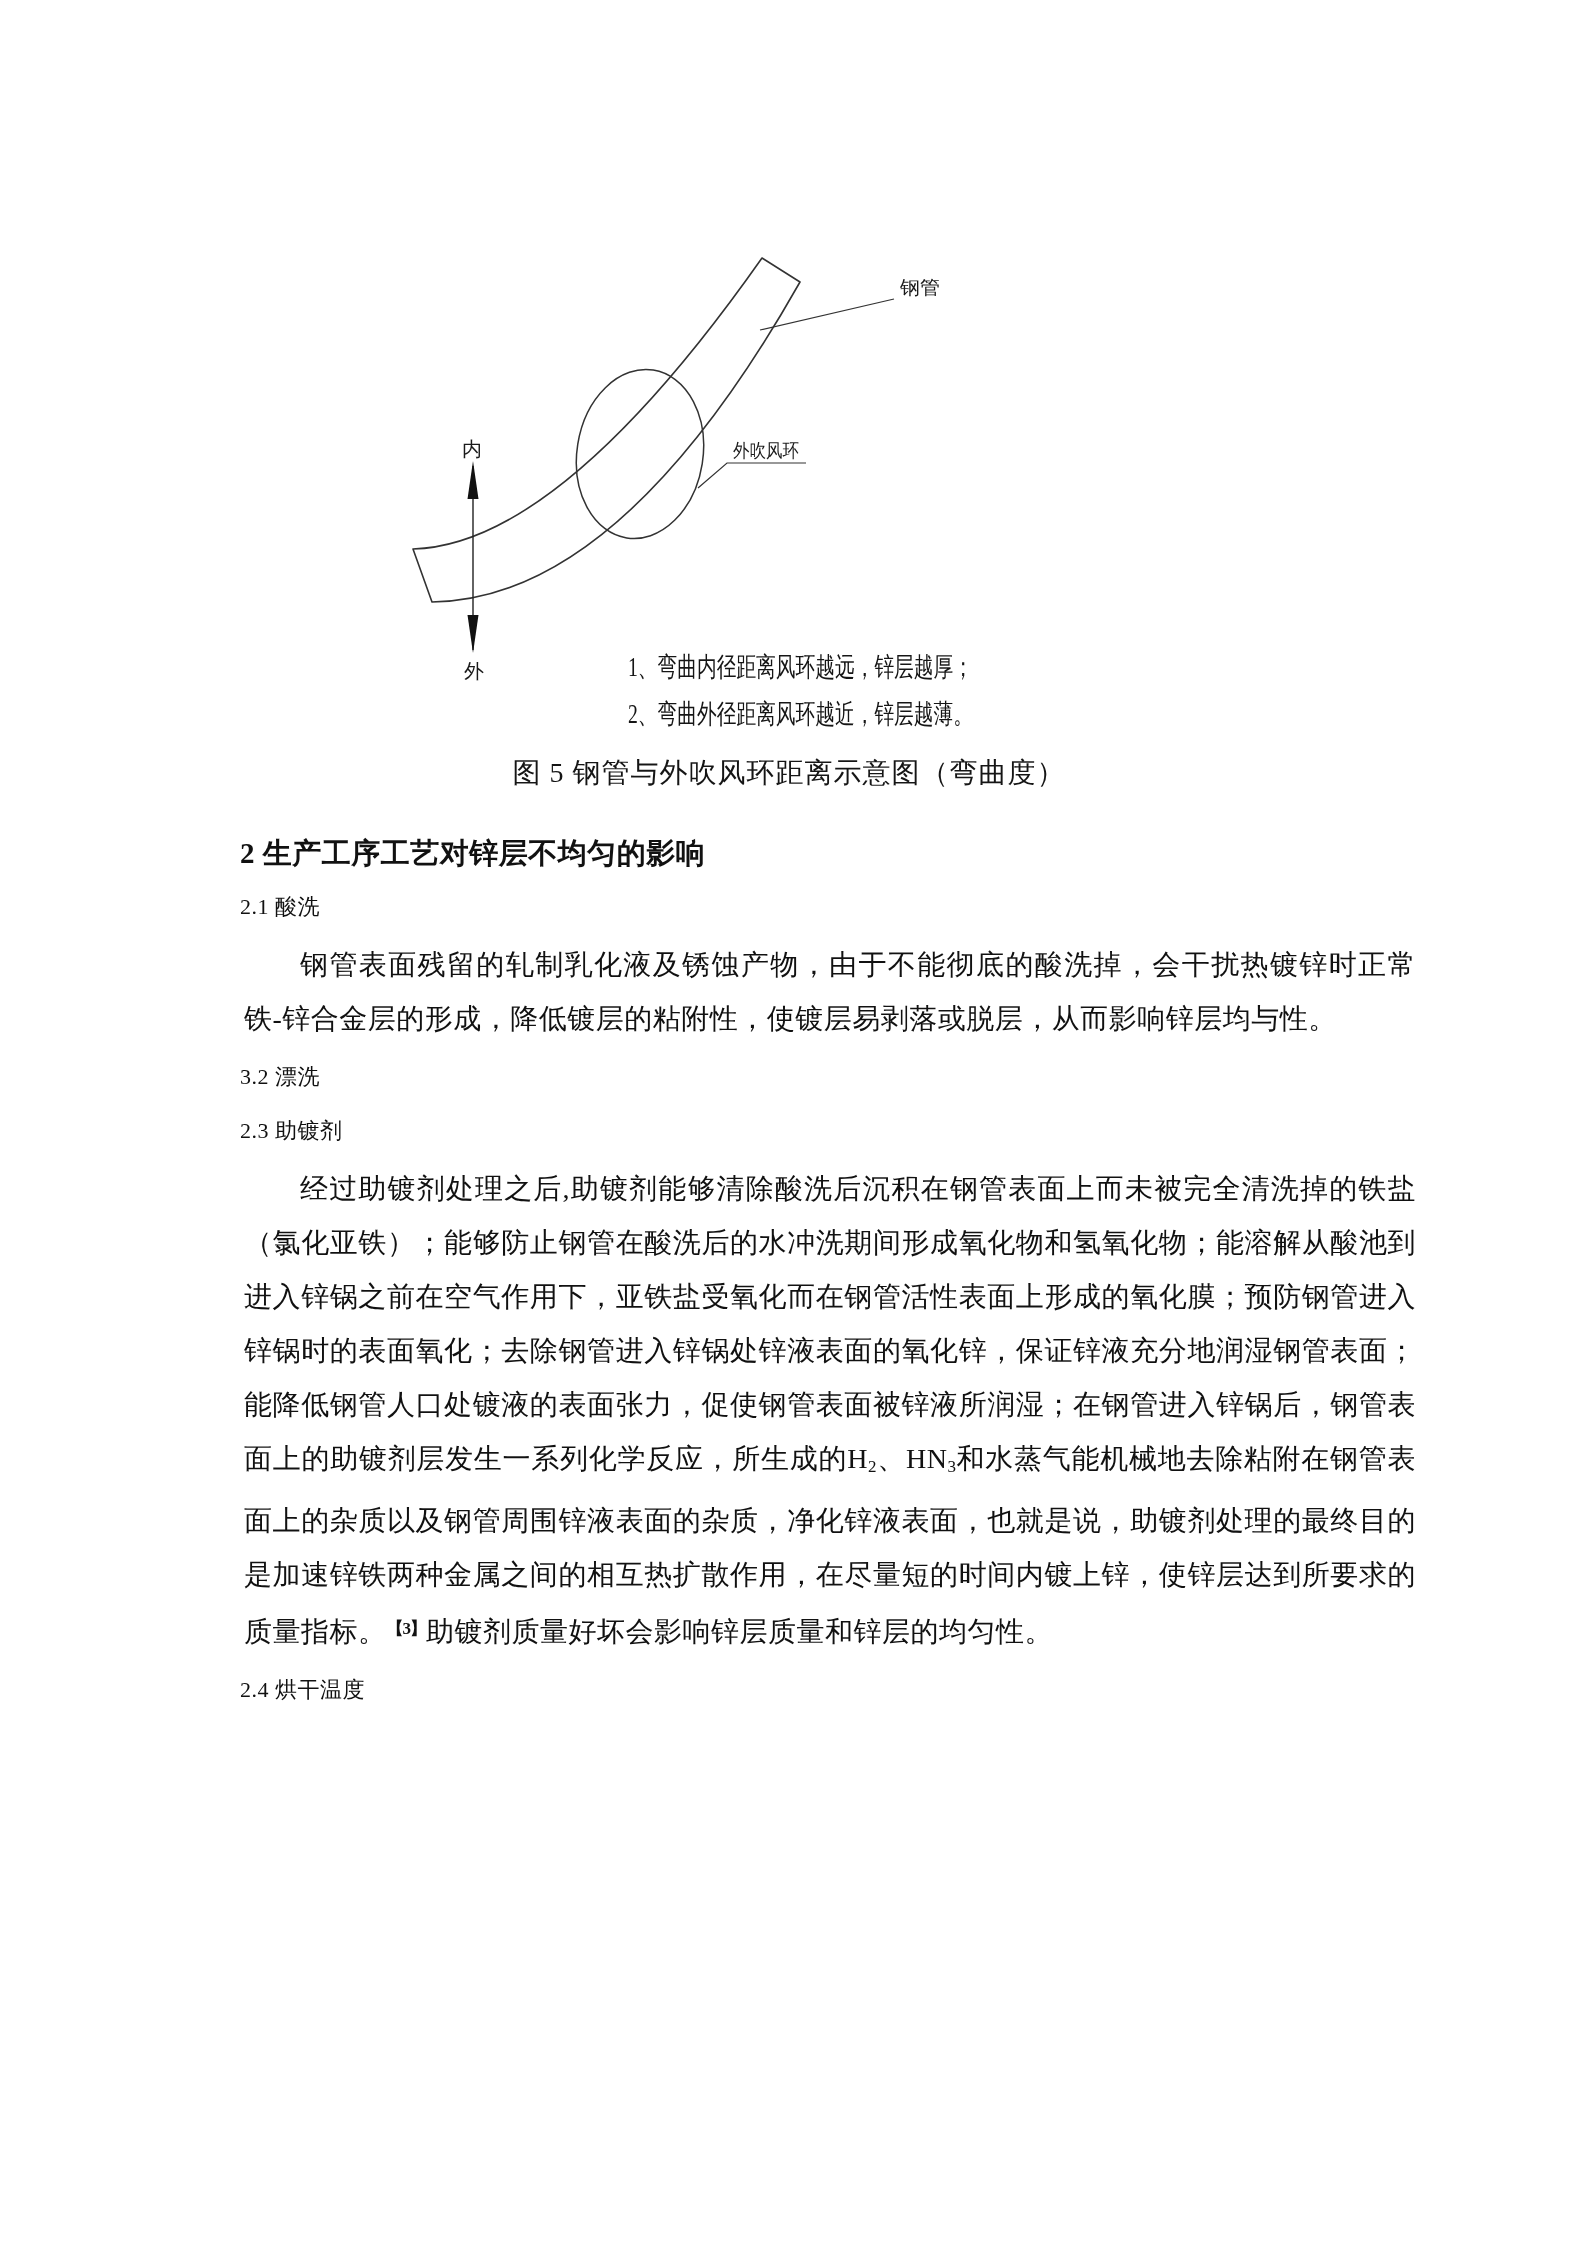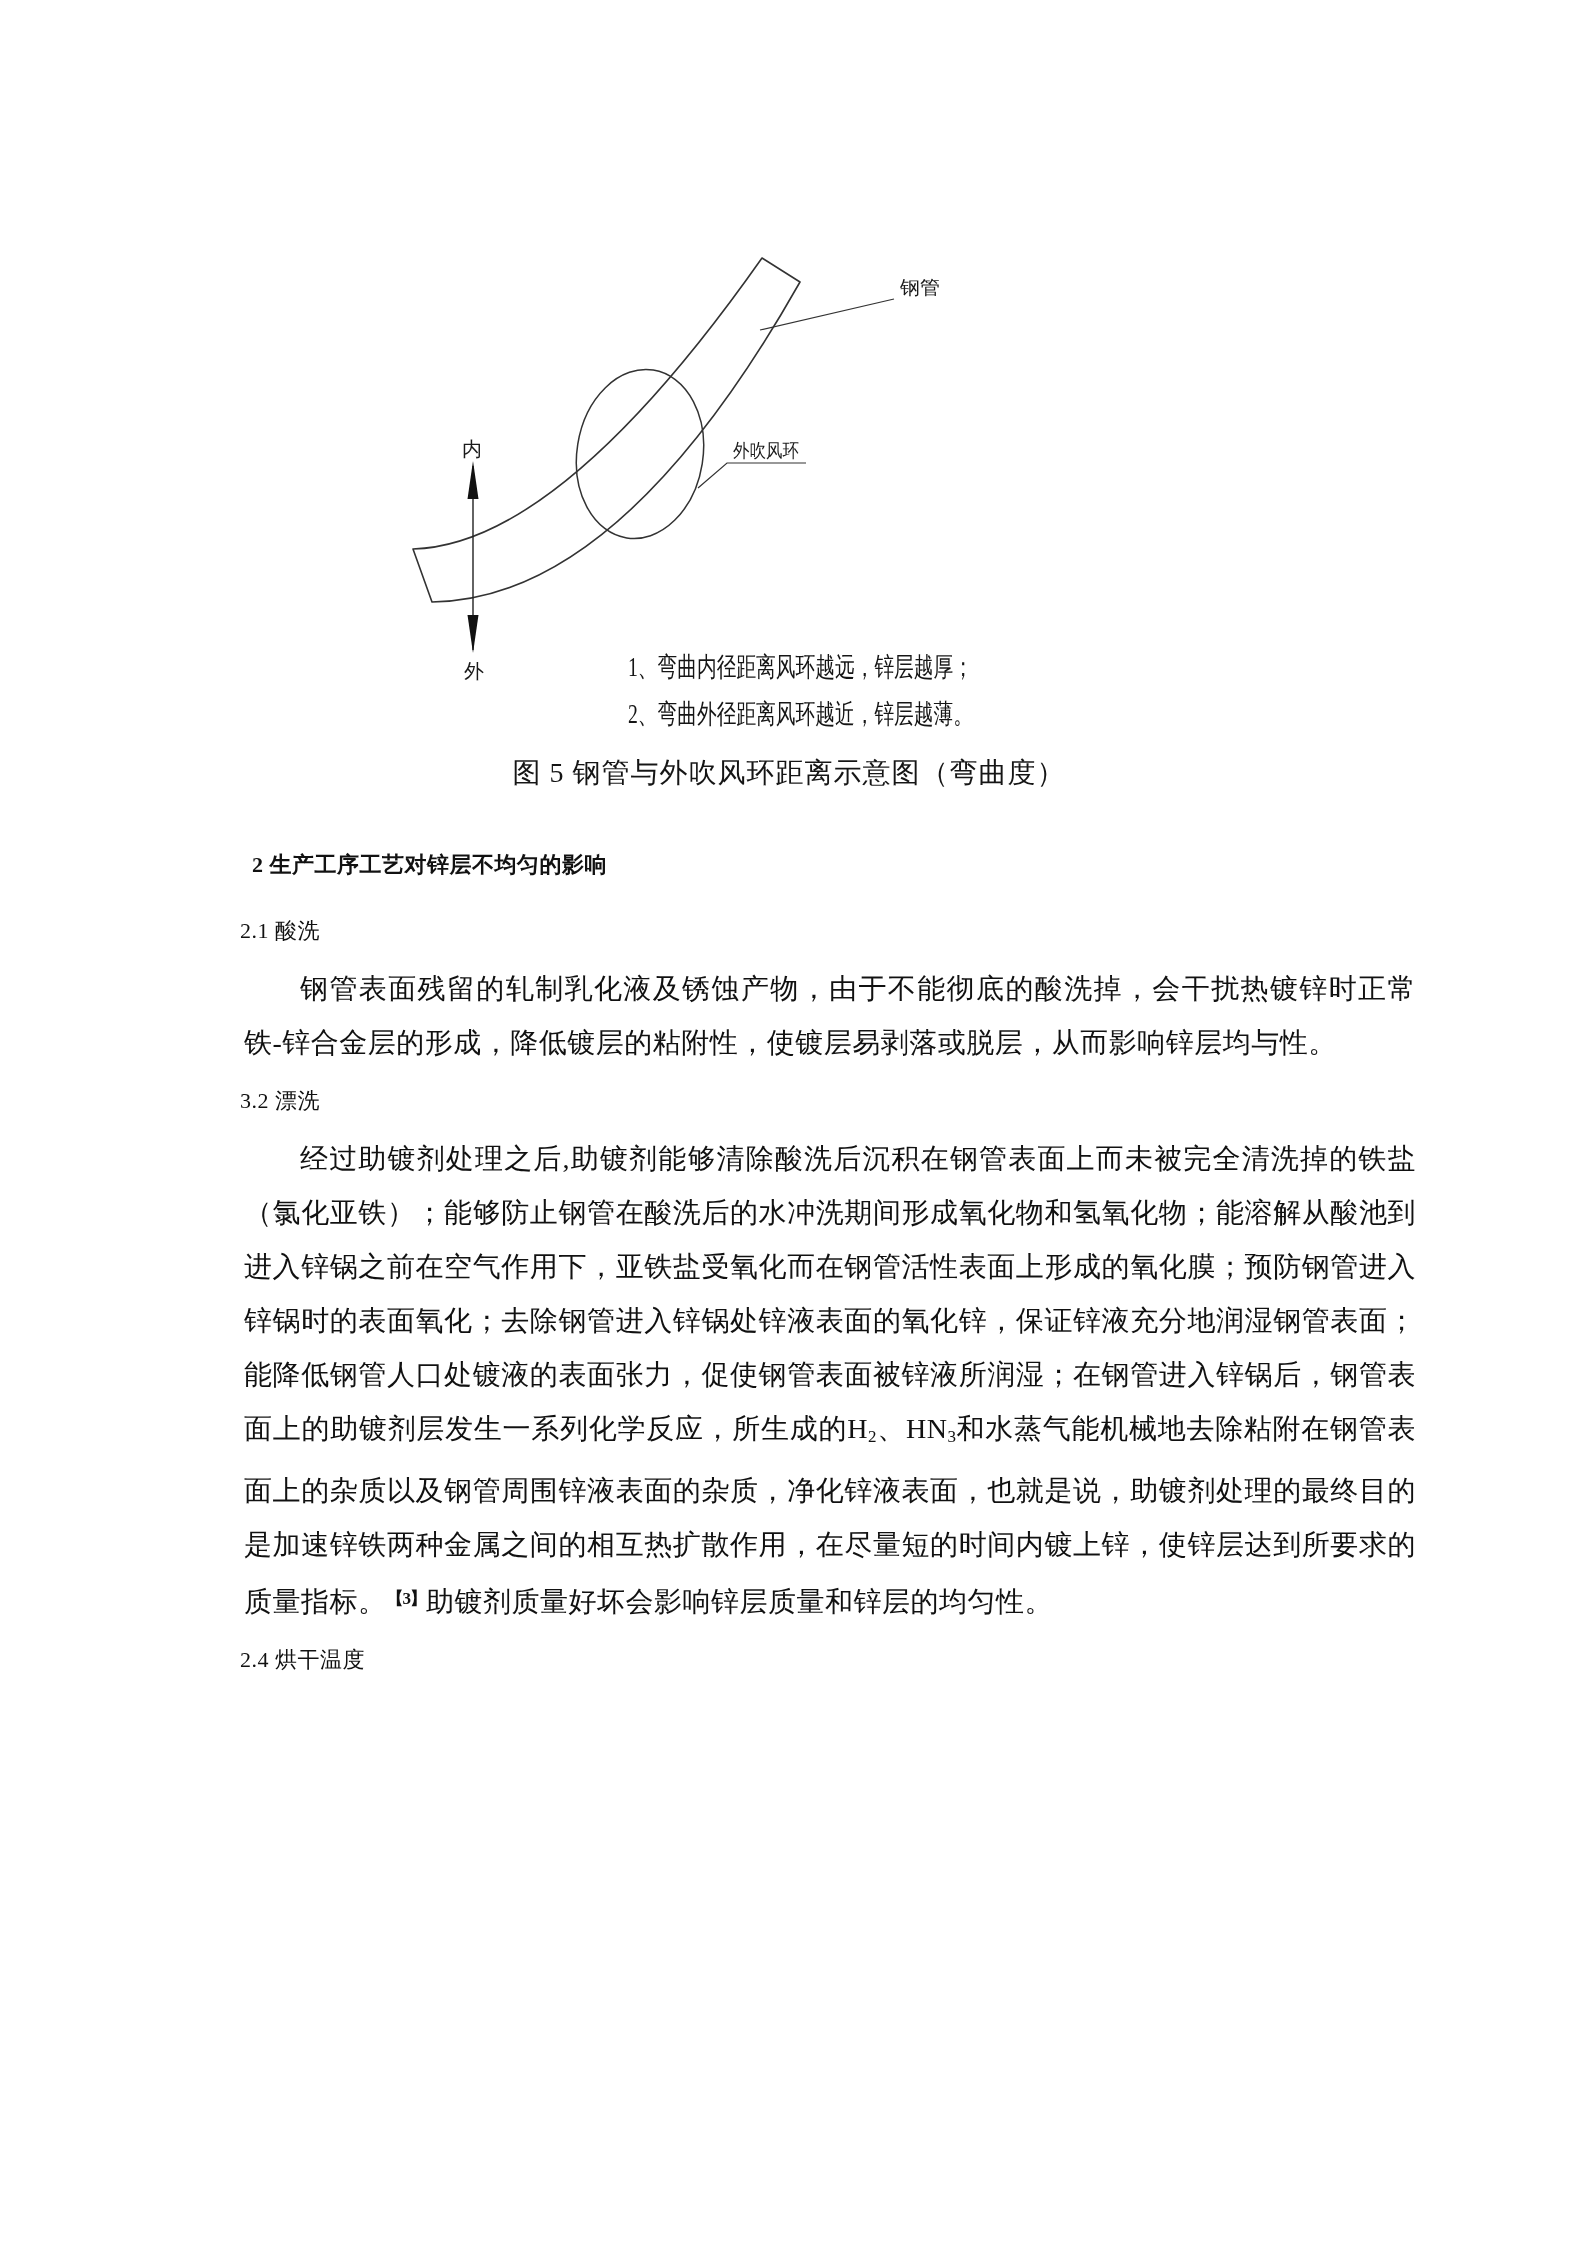--- a/index.html
+++ b/index.html
@@ -60,22 +60,22 @@
     position: absolute;
     left: 240px;
     top: 826px;
     width: 1180px;
     font-size: 28px;
     line-height: 54px;
     letter-spacing: 0.5px;
     color: #111111;
   }
   .body-text h1 {
-    margin: 12px;
-    font-size: 22px;
+    margin: 0;
+    font-size: 29px;
     font-weight: bold;
     line-height: 54px;
     letter-spacing: 0.5px;
   }
   .body-text h2 {
     margin: 0;
     font-size: 22px;
     font-weight: normal;
     line-height: 54px;
   }
@@ -129,18 +129,19 @@
   <div class="fig-caption">图 5 钢管与外吹风环距离示意图（弯曲度）</div>
 
   <div class="body-text">
     <h1>2 生产工序工艺对锌层不均匀的影响</h1>
 
     <h2>2.1 酸洗</h2>
     <p><span>钢管表面残留的轧制乳化液及锈蚀产物，由于不能彻底的酸洗掉，会干扰热镀锌时正常铁-锌合金层的形成，降低镀层的粘附性，使镀层易剥落或脱层，从而影响锌层均与性。</span></p>
 
     <h2>3.2 漂洗</h2>
 
+    <h2>2.3 助镀剂</h2>
     <p><span>经过助镀剂处理之后,助镀剂能够清除酸洗后沉积在钢管表面上而未被完全清洗掉的铁盐（氯化亚铁）；能够防止钢管在酸洗后的水冲洗期间形成氧化物和氢氧化物；能溶解从酸池到进入锌锅之前在空气作用下，亚铁盐受氧化而在钢管活性表面上形成的氧化膜；预防钢管进入锌锅时的表面氧化；去除钢管进入锌锅处锌液表面的氧化锌，保证锌液充分地润湿钢管表面；能降低钢管人口处镀液的表面张力，促使钢管表面被锌液所润湿；在钢管进入锌锅后，钢管表面上的助镀剂层发生一系列化学反应，所生成的H</span><span class="sub">2</span><span>、HN</span><span class="sub">3</span><span>和水蒸气能机械地去除粘附在钢管表面上的杂质以及钢管周围锌液表面的杂质，净化锌液表面，也就是说，助镀剂处理的最终目的是加速锌铁两种金属之间的相互热扩散作用，在尽量短的时间内镀上锌，使锌层达到所要求的质量指标。</span><span class="sup">【3】</span><span>助镀剂质量好坏会影响锌层质量和锌层的均匀性。</span></p>
 
     <h2>2.4 烘干温度</h2>
   </div>
 
 </div>
 
 </body></html>

